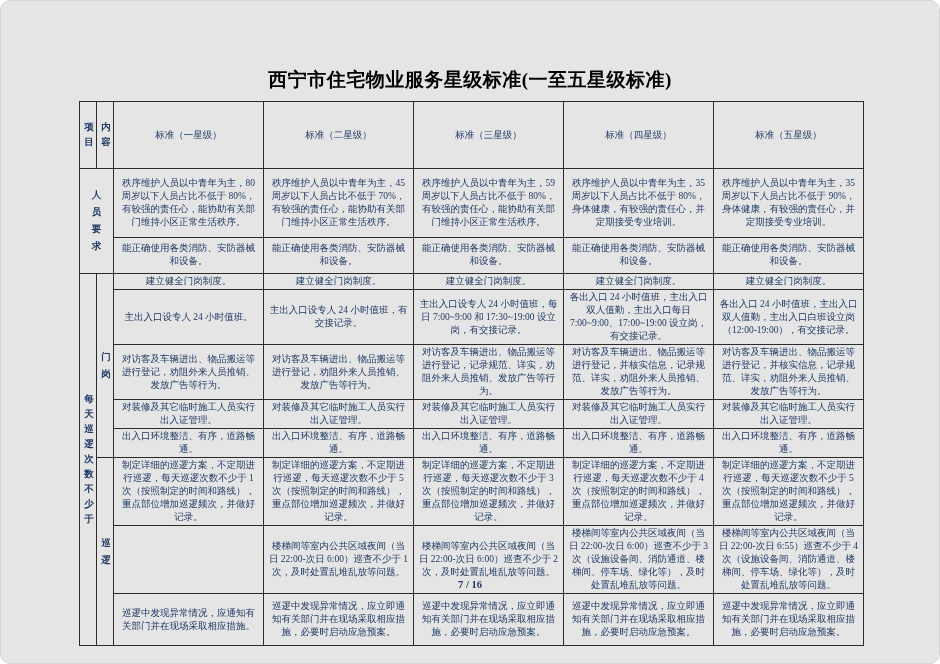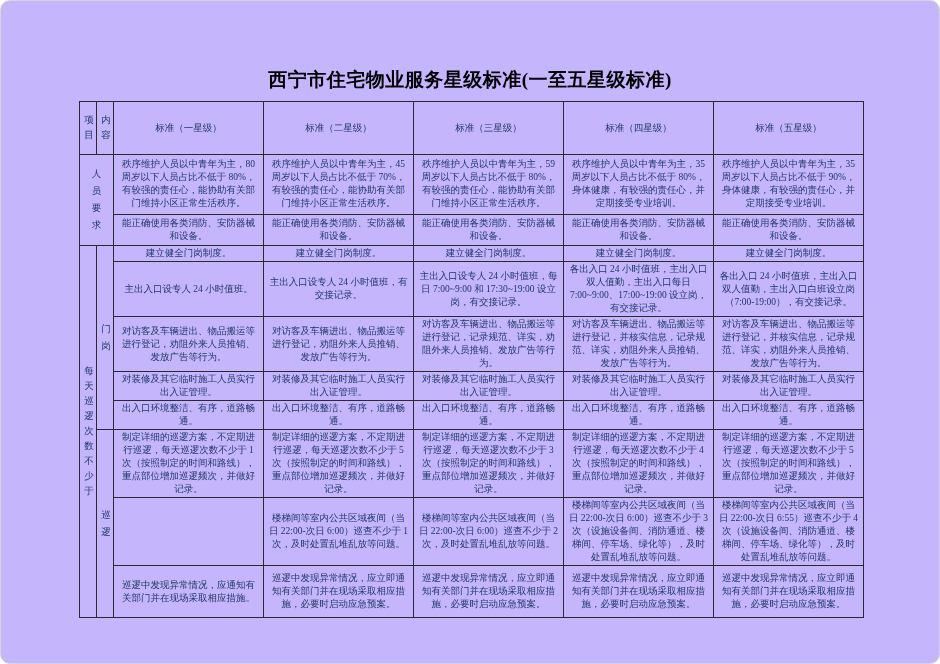--- a/index.html
+++ b/index.html
@@ -1,19 +1,19 @@
 <!DOCTYPE html>
 <html><head>
 <meta charset="utf-8">
 <style>
   html,body{margin:0;padding:0;background:#ffffff;}
   .page{
     position:relative;
     width:940px;height:664px;
-    background:#c4b5fd;
+    background:#e5e5e5;
     border:1px solid #d6d6d6;
     border-radius:10px;
     box-sizing:border-box;
     overflow:hidden;
     font-family:"Liberation Serif","DejaVu Serif",serif;
     color:#1F3864;
   }
   .doc-title{
     margin:0;
     position:absolute;
@@ -38,24 +38,25 @@
     line-height:13px;
     text-align:center;
     vertical-align:middle;
     font-weight:normal;
     color:#1F3864;
     box-sizing:border-box;
     overflow:hidden;
   }
   .vlabel{
     width:1.05em;
-    margin:10px auto;
+    margin:17px auto;
     word-break:break-all;
     line-height:15px;
     text-align:center;
+    font-weight:bold;
   }
   .vlabel.loose{line-height:17px;}
   .footer-page{
     position:absolute;
     top:578px;left:0;right:0;
     text-align:center;
     font-size:10.5px;
     font-weight:bold;
     color:#1F3864;
   }
@@ -121,21 +122,21 @@
         <td>建立健全门岗制度。</td>
         <td>建立健全门岗制度。</td>
         <td>建立健全门岗制度。</td>
         <td>建立健全门岗制度。</td>
       </tr>
       <tr style="height:38px">
         <td>主出入口设专人 24 小时值班。</td>
         <td>主出入口设专人 24 小时值班，有交接记录。</td>
         <td>主出入口设专人 24 小时值班，每日 7:00~9:00 和 17:30~19:00 设立岗，有交接记录。</td>
         <td>各出入口 24 小时值班，主出入口双人值勤，主出入口每日 7:00~9:00、17:00~19:00 设立岗，有交接记录。</td>
-        <td>各出入口 24 小时值班，主出入口双人值勤，主出入口白班设立岗（7:00-19:00），有交接记录。</td>
+        <td>各出入口 24 小时值班，主出入口双人值勤，主出入口白班设立岗（12:00-19:00），有交接记录。</td>
       </tr>
       <tr style="height:42px">
         <td>对访客及车辆进出、物品搬运等进行登记，劝阻外来人员推销、发放广告等行为。</td>
         <td>对访客及车辆进出、物品搬运等进行登记，劝阻外来人员推销、发放广告等行为。</td>
         <td>对访客及车辆进出、物品搬运等进行登记，记录规范、详实，劝阻外来人员推销、发放广告等行为。</td>
         <td>对访客及车辆进出、物品搬运等进行登记，并核实信息，记录规范、详实，劝阻外来人员推销、发放广告等行为。</td>
         <td>对访客及车辆进出、物品搬运等进行登记，并核实信息，记录规范、详实，劝阻外来人员推销、发放广告等行为。</td>
       </tr>
       <tr style="height:28px">
         <td>对装修及其它临时施工人员实行出入证管理。</td>
@@ -171,14 +172,15 @@
       <tr style="height:52px">
         <td>巡逻中发现异常情况，应通知有关部门并在现场采取相应措施。</td>
         <td>巡逻中发现异常情况，应立即通知有关部门并在现场采取相应措施，必要时启动应急预案。</td>
         <td>巡逻中发现异常情况，应立即通知有关部门并在现场采取相应措施，必要时启动应急预案。</td>
         <td>巡逻中发现异常情况，应立即通知有关部门并在现场采取相应措施，必要时启动应急预案。</td>
         <td>巡逻中发现异常情况，应立即通知有关部门并在现场采取相应措施，必要时启动应急预案。</td>
       </tr>
     </tbody>
   </table>
 
+  <div class="footer-page">7 / 16</div>
 
 </div>
 
 </body></html>

